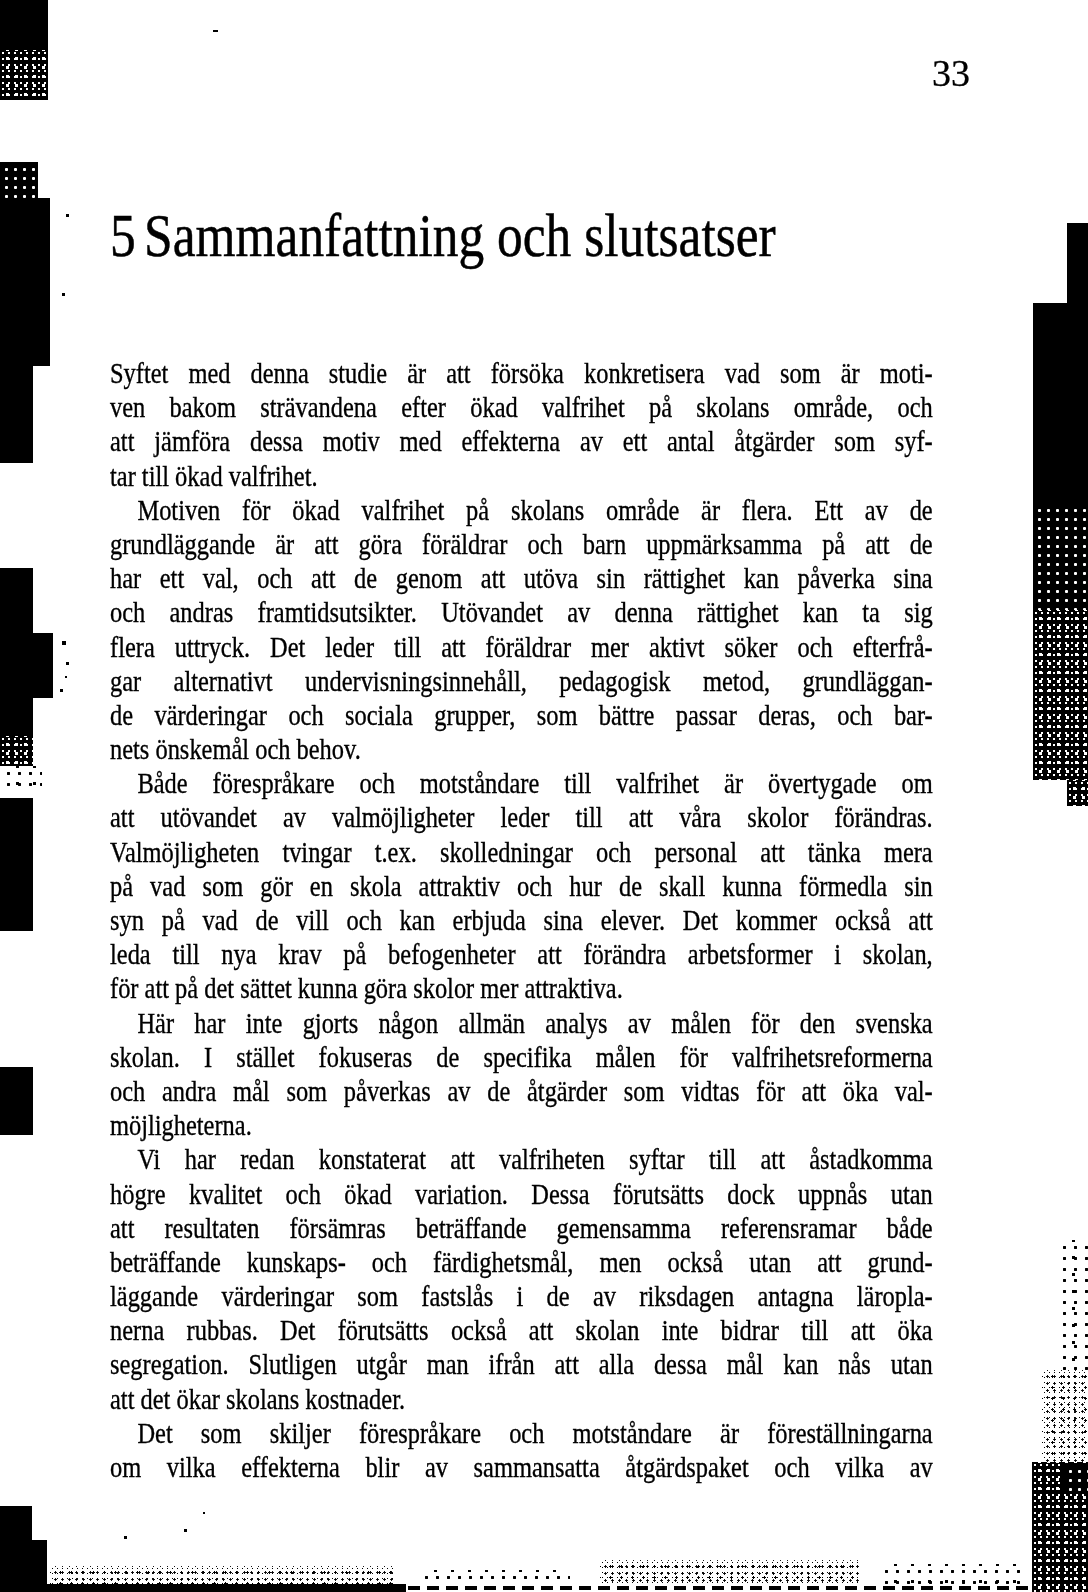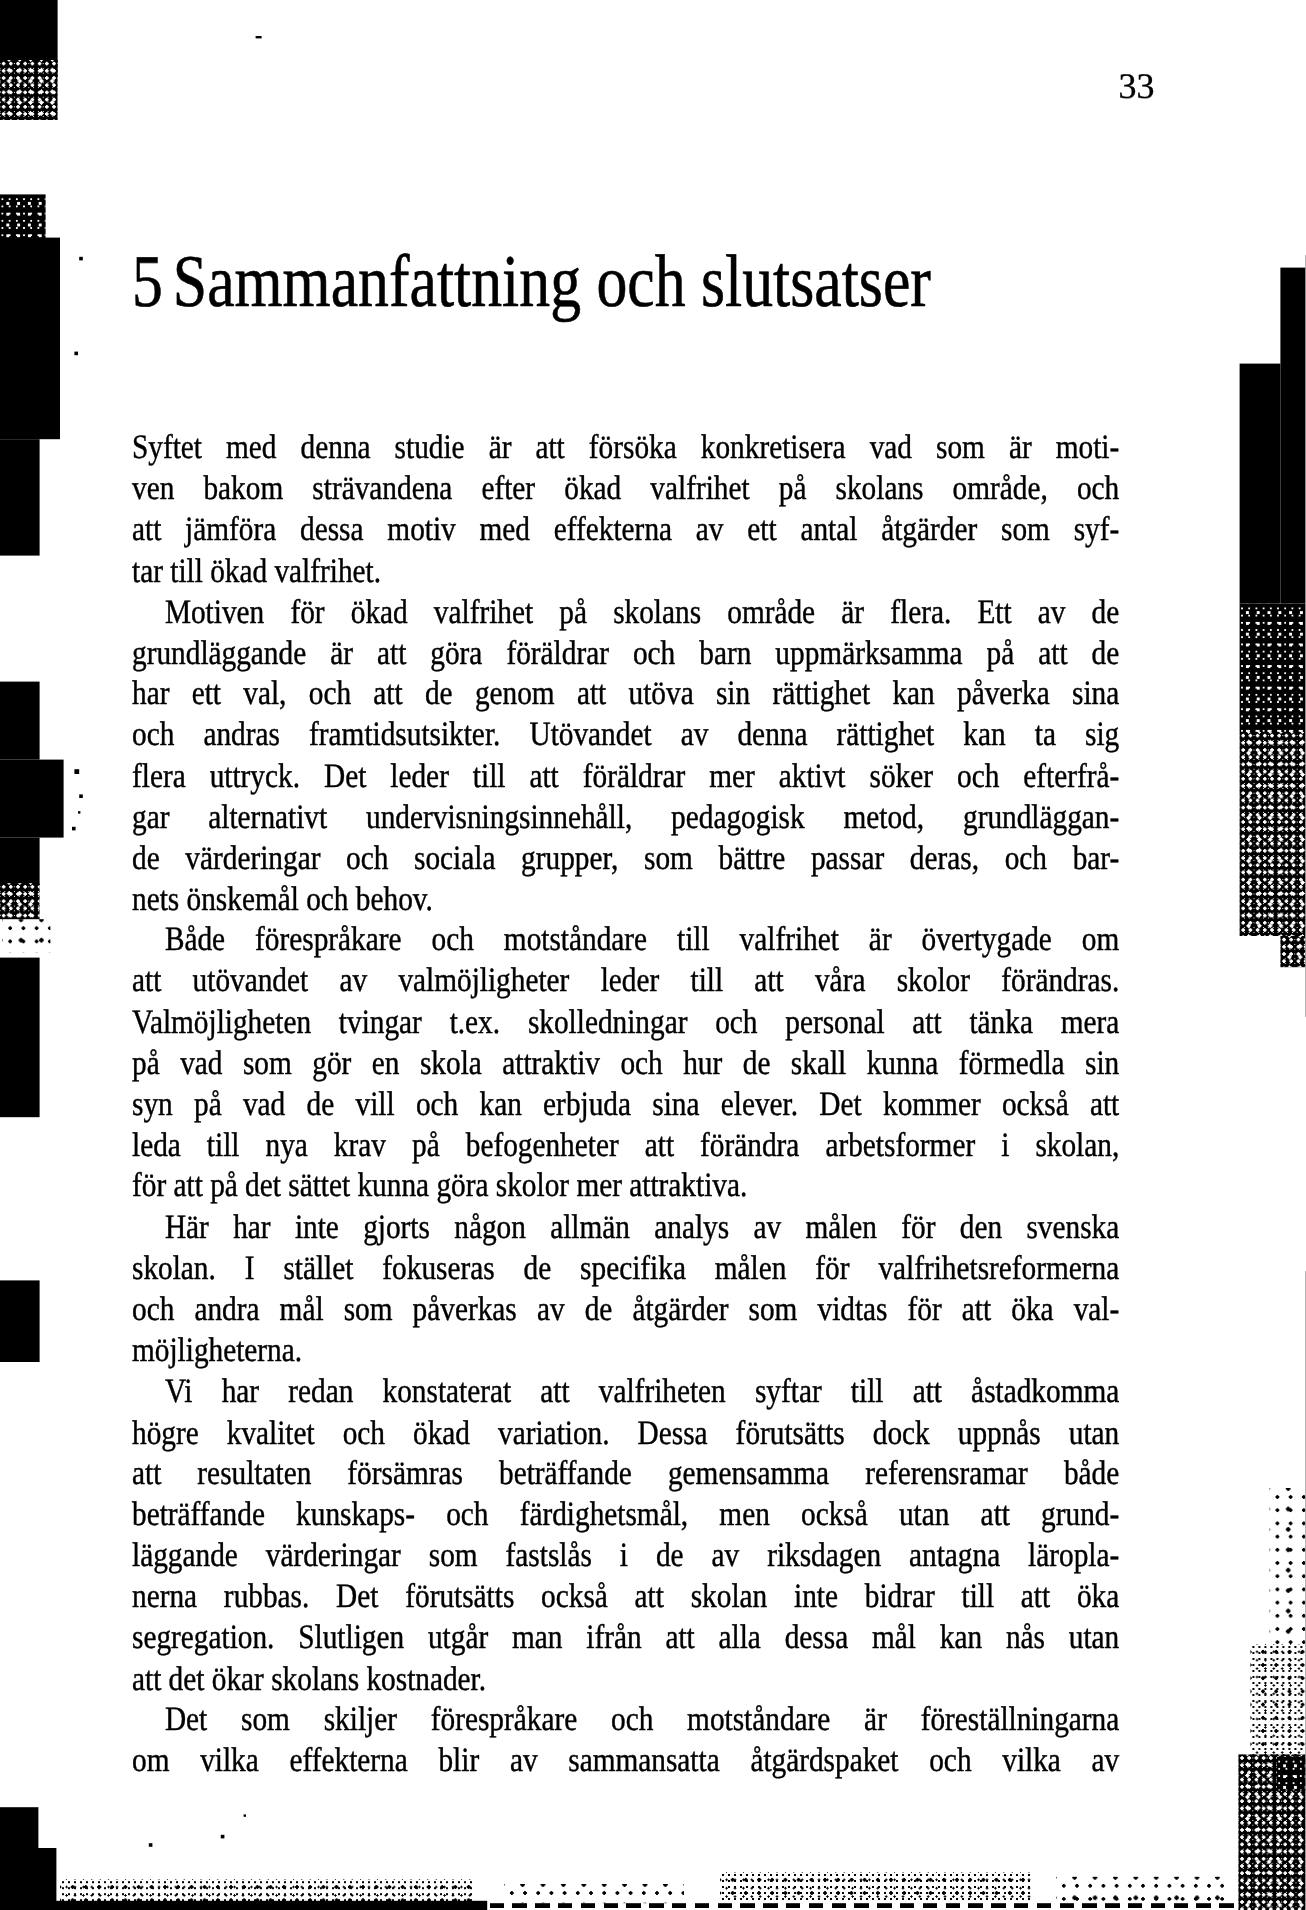--- a/index.html
+++ b/index.html
@@ -8,21 +8,21 @@
     position:relative;
     width:1088px;height:1592px;
     background:#ffffff;
     overflow:hidden;
     font-family:"Liberation Serif","DejaVu Serif",serif;
     color:#000;
   }
   
   .page-number{
     position:absolute;left:932px;top:56px;
-    font-size:30px;line-height:34px;
+    font-size:38px;line-height:34px;
     -webkit-text-stroke:0.3px #000;
   }
   .heading{
     position:absolute;left:110px;top:202px;
     font-size:62px;line-height:66px;white-space:nowrap;
     transform:scaleX(0.83);transform-origin:left top;
     -webkit-text-stroke:0.5px #000;
   }
   .heading .num{margin-right:10px;}
   .body-text{

